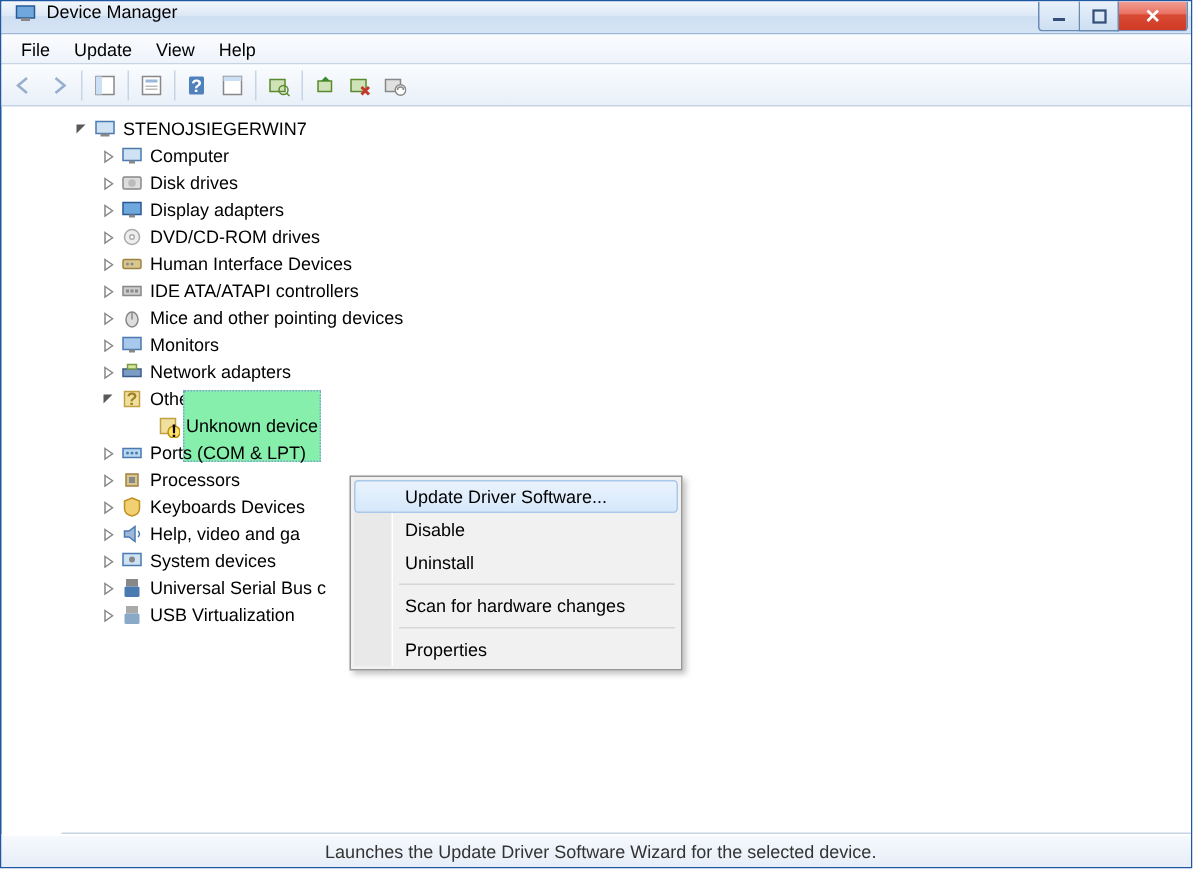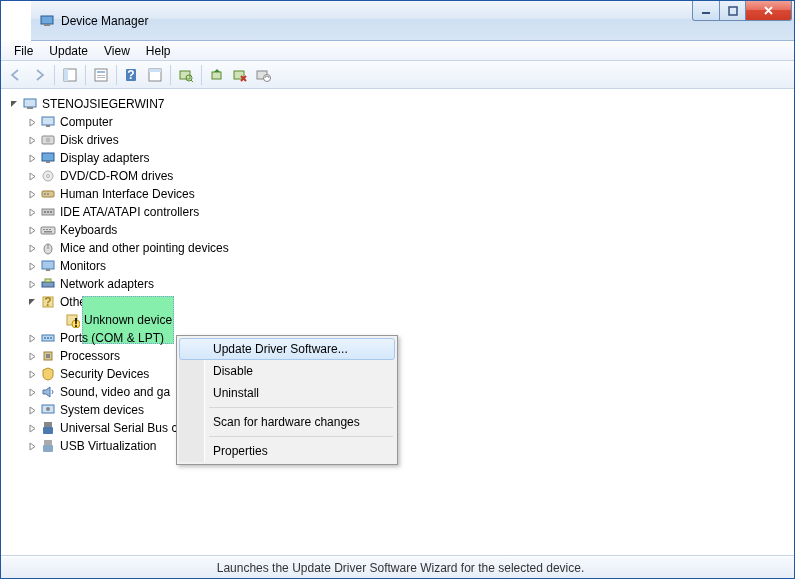--- a/index.html
+++ b/index.html
@@ -1,43 +1,43 @@
 <!DOCTYPE html>
 <html><head>
 <meta charset="utf-8">
 <style>
 * { box-sizing: border-box; margin: 0; padding: 0; font-family: "Segoe UI", Tahoma, sans-serif; font-size: 12px; }
 body { background: #fff; }
 .window { width: 795px; height: 579px; border: 1px solid #1f57a3; background: #fff; display: flex; flex-direction: column; position: relative; }
-.titlebar { height: 40px; background: linear-gradient(to bottom, #f1f6fb 0%, #dde8f6 45%, #cedff2 46%, #d7e5f5 100%); display: flex; align-items: center; padding-left: 8px; border-bottom: 1px solid #9db7d8; margin-left: 30px; }
+.titlebar { height: 22px; background: linear-gradient(to bottom, #f1f6fb 0%, #dde8f6 45%, #cedff2 46%, #d7e5f5 100%); display: flex; padding-left: 8px; border-bottom: 1px solid #9db7d8; }
 .titlebar .icon { width: 16px; height: 16px; margin-right: 6px; }
 .titlebar .title { color: #000; flex: 1; }
 .window-controls { display: flex; height: 20px; margin-right: 2px; align-self: flex-start; }
 .win-btn { height: 20px; border: 1px solid #6a8bb4; border-top: none; background: linear-gradient(to bottom, #e9f1fb, #cddff2); display: flex; align-items: center; justify-content: center; cursor: default; }
 .win-btn.min { width: 28px; border-radius: 0 0 0 3px; }
 .win-btn.max { width: 26px; border-left: none; }
 .win-btn.close { width: 46px; border-left: none; border-radius: 0 0 3px 0; background: linear-gradient(to bottom, #f19f94 0%, #e86f5f 45%, #d94b36 46%, #cf3a24 100%); }
 .win-btn svg { display: block; }
 .menubar { height: 20px; background: linear-gradient(to bottom, #fbfcfe, #eef3fa); border-bottom: 1px solid #c7d4e6; display: flex; align-items: center; padding-left: 6px; gap: 2px; }
 .menubar span { padding: 2px 7px; color: #000; cursor: default; }
 .toolbar { height: 28px; background: linear-gradient(to bottom, #fafcfe, #e9f0f9); border-bottom: 1px solid #c7d4e6; display: flex; align-items: center; padding-left: 4px; gap: 1px; }
 .tool-btn { width: 22px; height: 22px; display: flex; align-items: center; justify-content: center; border: 1px solid transparent; border-radius: 2px; cursor: default; }
 .tool-sep { width: 1px; height: 20px; background: #c7d4e6; margin: 0 3px; }
 .tool-btn.disabled { opacity: 0.45; }
-.content { flex: 1; overflow: auto; padding: 2px 2px; position: relative; border-bottom: 1px solid #c7d4e6; }
+.content { flex: 1; overflow: auto; padding: 2px 2px; position: relative; border-bottom: 1px solid #c7d4e6; margin-left: 40px; }
 .tree { padding: 4px 2px 4px 0; }
 .tree-row { display: flex; align-items: center; height: 18px; white-space: nowrap; cursor: default; position: relative; }
 .tree-row .expander { width: 11px; height: 11px; margin-right: 2px; display: inline-flex; align-items: center; justify-content: center; }
 .tree-row .icon { width: 16px; height: 16px; margin-right: 4px; display: inline-flex; align-items: center; justify-content: center; }
 .tree-row .label { color: #000; }
 .tree-row.selected .label { background: #86efac; border: 1px dotted #7da2ce; padding: 16px 1px; margin-left: -2px; }
 .indent-0 { padding-left: 6px; }
 .indent-1 { padding-left: 24px; }
 .indent-2 { padding-left: 48px; }
-.context-menu { position: absolute; left: 175px; top: 246px; width: 222px; background: #f1f1f1; border: 1px solid #979797; box-shadow: 2px 2px 4px rgba(0,0,0,0.25); padding: 2px; }
+.context-menu { position: absolute; left: 192px; top: 246px; width: 222px; background: #f1f1f1; border: 1px solid #979797; box-shadow: 2px 2px 4px rgba(0,0,0,0.25); padding: 2px; }
 .context-menu .gutter { position: absolute; left: 2px; top: 2px; bottom: 2px; width: 26px; background: #e9e9e9; border-right: 1px solid #fff; }
 .menu-item { position: relative; height: 22px; display: flex; align-items: center; padding-left: 34px; padding-right: 10px; color: #000; cursor: default; }
 .menu-item.highlight { background: linear-gradient(to bottom, #eaf3fd, #d5e8fb); border: 1px solid #a8c8ec; border-radius: 3px; padding-left: 33px; height: 22px; margin: 0; }
 .menu-sep { height: 1px; background: #d7d7d7; margin: 3px 2px 3px 30px; }
 .menu-item.bold { font-weight: normal; text-align: center; }
 .statusbar { height: 22px; background: linear-gradient(to bottom, #f6f9fd, #e7eef8); display: flex; align-items: center; padding-left: 6px; color: #333; border-top: 1px solid #fff; justify-content: center; }
 </style>
 </head>
 <body>
 
@@ -251,37 +251,20 @@
           <span class="label">IDE ATA/ATAPI controllers</span>
         </div>
         <div class="tree-row indent-1">
           <span class="expander">
             <svg width="9" height="9">
               <path d="M2 1 L7 4.5 L2 8 Z" fill="none" stroke="#888"></path>
             </svg>
           </span>
           <span class="icon">
             <svg width="16" height="16">
-              <rect x="1" y="5" width="14" height="7" rx="1" fill="#ddd" stroke="#888"></rect>
-              <rect x="3" y="7" width="2" height="1" fill="#888"></rect>
-              <rect x="6" y="7" width="2" height="1" fill="#888"></rect>
-              <rect x="9" y="7" width="2" height="1" fill="#888"></rect>
-              <rect x="4" y="9" width="8" height="1.5" fill="#888"></rect>
-            </svg>
-          </span>
-          <span class="label">Keyboards</span>
-        </div>
-        <div class="tree-row indent-1">
-          <span class="expander">
-            <svg width="9" height="9">
-              <path d="M2 1 L7 4.5 L2 8 Z" fill="none" stroke="#888"></path>
-            </svg>
-          </span>
-          <span class="icon">
-            <svg width="16" height="16">
               <ellipse cx="8" cy="9" rx="4" ry="5" fill="#ddd" stroke="#888"></ellipse>
               <line x1="8" y1="4" x2="8" y2="9" stroke="#888"></line>
             </svg>
           </span>
           <span class="label">Mice and other pointing devices</span>
         </div>
         <div class="tree-row indent-1">
           <span class="expander">
             <svg width="9" height="9">
               <path d="M2 1 L7 4.5 L2 8 Z" fill="none" stroke="#888"></path>
@@ -368,35 +351,35 @@
           <span class="expander">
             <svg width="9" height="9">
               <path d="M2 1 L7 4.5 L2 8 Z" fill="none" stroke="#888"></path>
             </svg>
           </span>
           <span class="icon">
             <svg width="16" height="16">
               <path d="M8 2 L13 4 L13 9 Q13 13 8 14 Q3 13 3 9 L3 4 Z" fill="#f0d070" stroke="#c09020"></path>
             </svg>
           </span>
-          <span class="label">Security Devices</span>
+          <span class="label">Keyboards Devices</span>
         </div>
         <div class="tree-row indent-1">
           <span class="expander">
             <svg width="9" height="9">
               <path d="M2 1 L7 4.5 L2 8 Z" fill="none" stroke="#888"></path>
             </svg>
           </span>
           <span class="icon">
             <svg width="16" height="16">
               <path d="M3 6 L6 6 L10 3 L10 13 L6 10 L3 10 Z" fill="#9cb9db" stroke="#4a7ab0"></path>
               <path d="M12 6 Q14 8 12 10" fill="none" stroke="#4a7ab0"></path>
             </svg>
           </span>
-          <span class="label">Sound, video and ga</span>
+          <span class="label">Help, video and ga</span>
         </div>
         <div class="tree-row indent-1">
           <span class="expander">
             <svg width="9" height="9">
               <path d="M2 1 L7 4.5 L2 8 Z" fill="none" stroke="#888"></path>
             </svg>
           </span>
           <span class="icon">
             <svg width="16" height="16">
               <rect x="2" y="3" width="12" height="8" fill="#cfe2f3" stroke="#4a7ab0"></rect>

